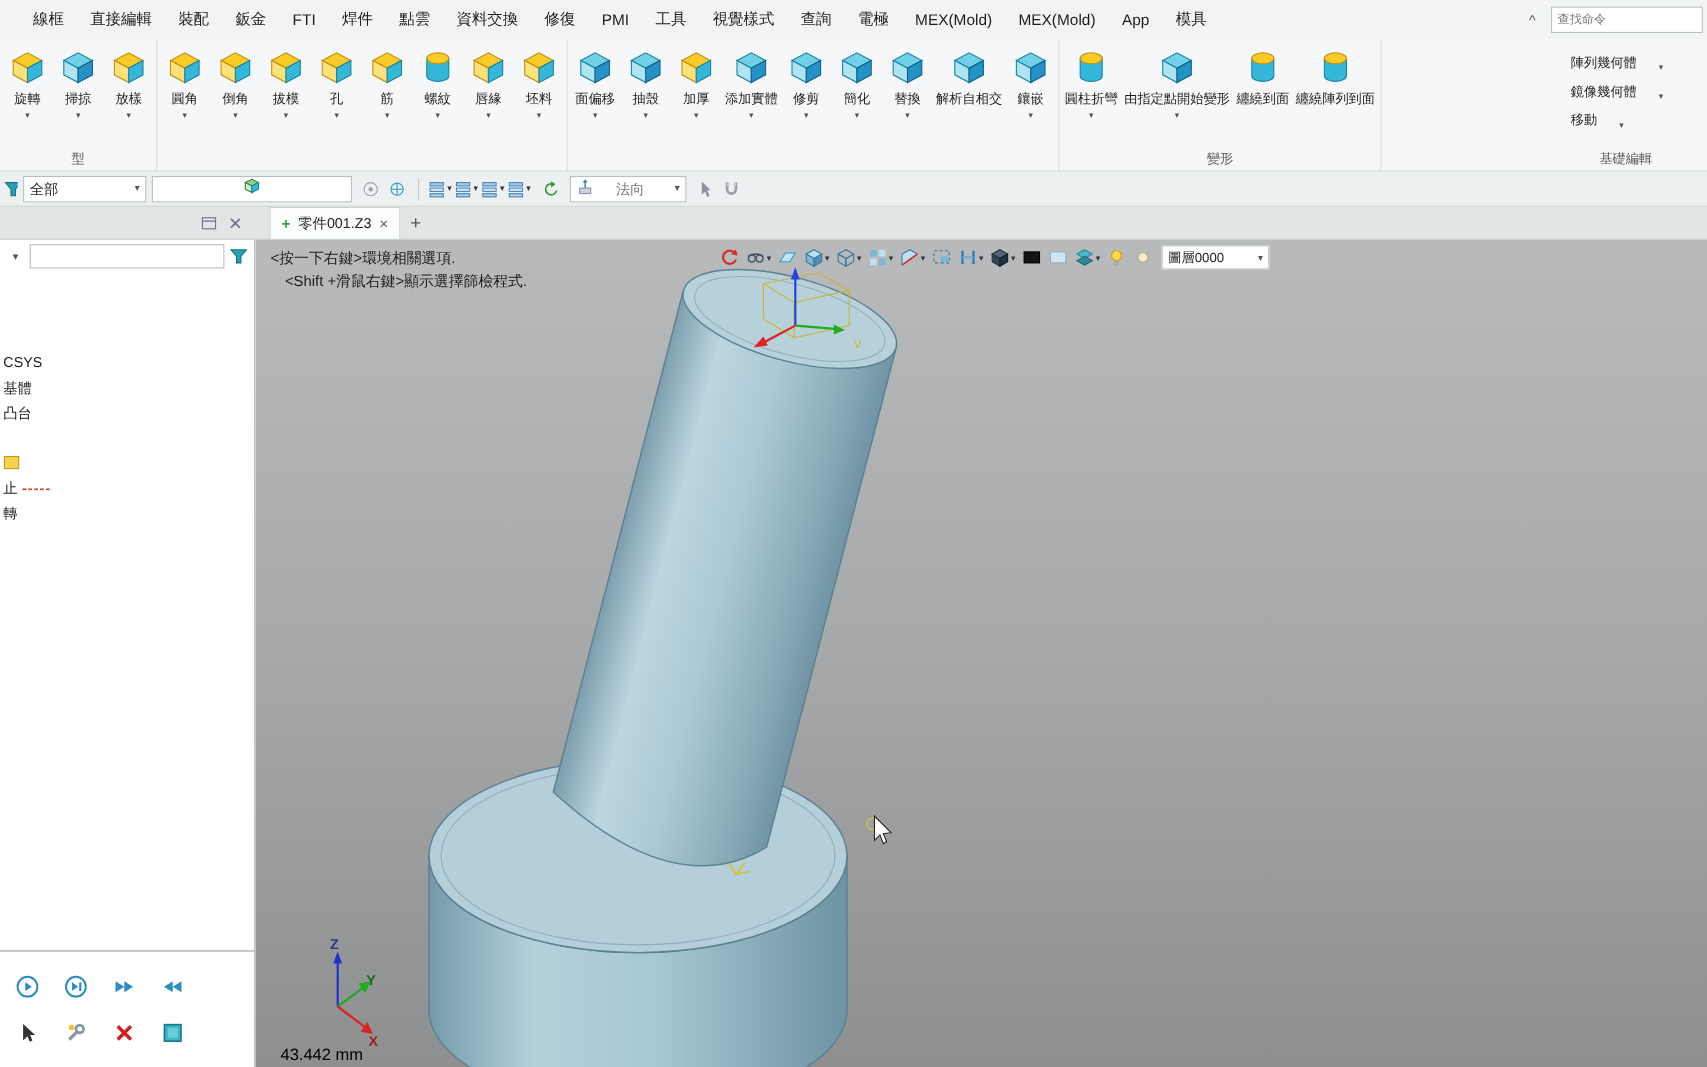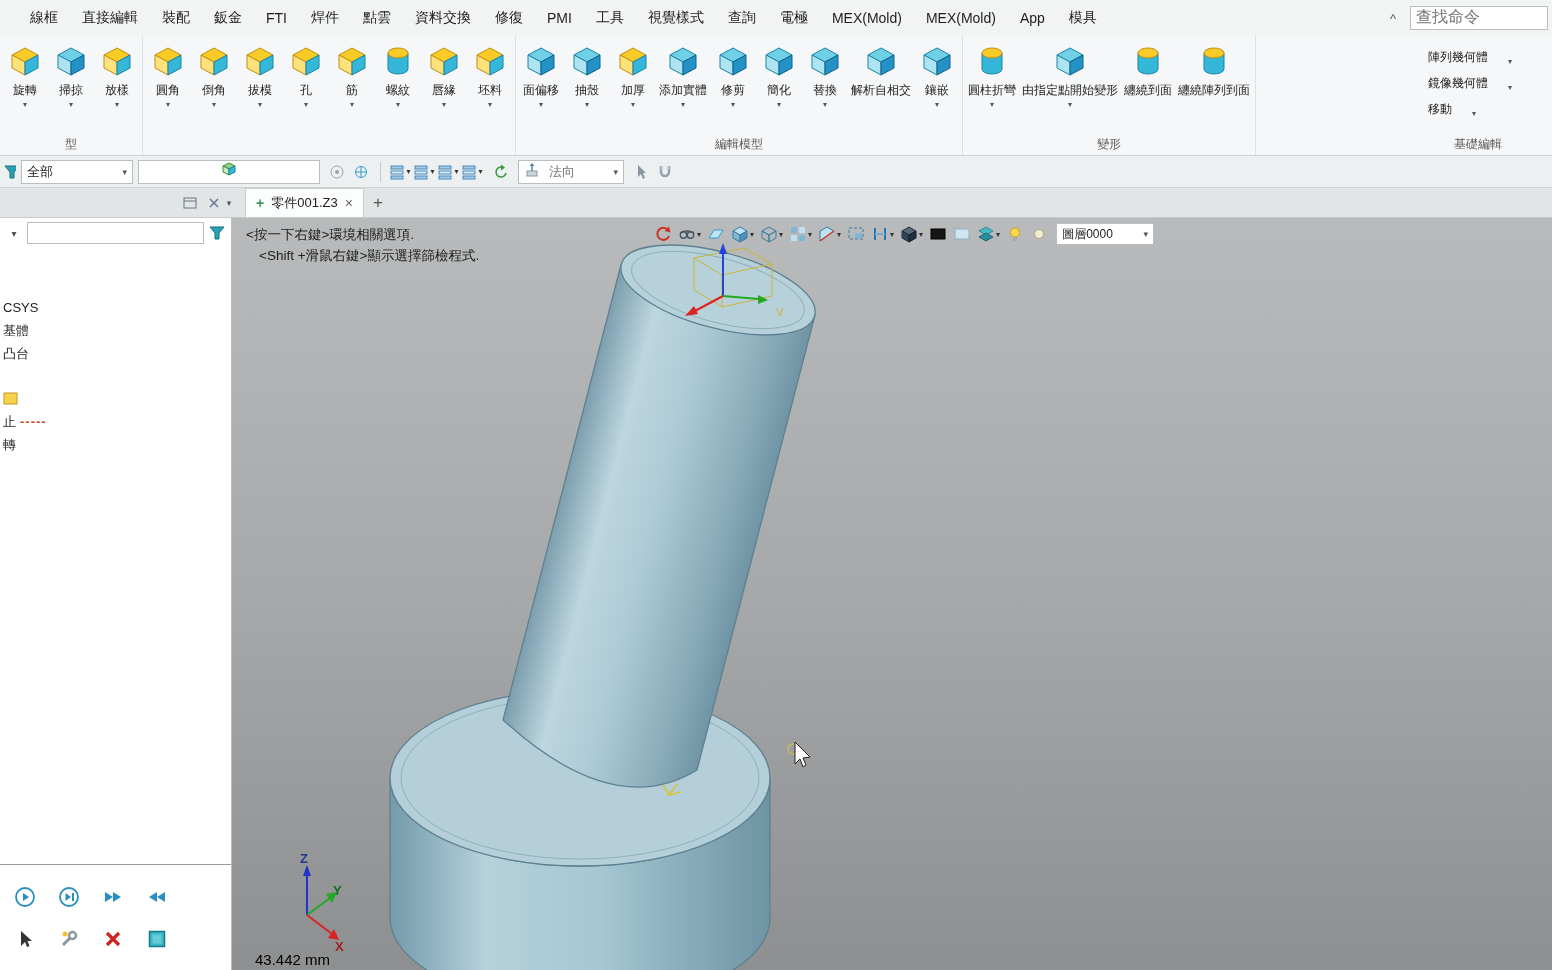--- a/index.html
+++ b/index.html
@@ -7,40 +7,40 @@
   body { font-family:"Liberation Sans","DejaVu Sans",sans-serif; font-size:13px; color:#222; background:#fff; }
   .icon svg, .iconbtn svg, .vbtn svg, .pb-btn svg { display:block; }
 
   
   .menubar { height:36px; background:#f2f3f3; display:flex; align-items:flex-end; padding-left:18px; position:relative; }
   .menu-items { display:flex; height:100%; }
   .menu-item { padding:0 12px; display:flex; align-items:center; font-size:14px; color:#1d1d1d; cursor:default; white-space:nowrap; }
   .menubar-right { position:absolute; right:4px; top:0; height:36px; display:flex; align-items:center; gap:8px; }
   .collapse-btn { width:18px; text-align:center; color:#555; font-size:13px; }
   .search-box { width:138px; height:24px; border:1px solid #b9bfc1; background:#fff; display:flex; align-items:center; padding:0 5px; }
-  .search-box input { border:none; outline:none; width:100%; font-size:16px; color:#333; font-family:Liberation Mono, monospace; }
+  .search-box input { border:none; outline:none; width:100%; font-size:11px; color:#333; font-family:Liberation Serif, serif; }
 
   
   .ribbon { height:120px; background:#f6f7f8; border-bottom:1px solid #cfd3d4; display:flex; overflow:hidden; }
   .ribbon-group { display:flex; flex-direction:column; border-right:1px solid #dddfe0; padding:0 2px; }
   .ribbon-tools { flex:1; display:flex; align-items:flex-start; padding-top:4px; }
   .ribbon-tool { min-width:46px; padding:0 3px; display:flex; flex-direction:column; align-items:center; cursor:default; }
   .tool-icon { width:36px; height:36px; margin-top:3px; }
   .tool-label { font-size:12px; color:#1d1d1d; white-space:nowrap; margin-top:3px; }
   .tool-caret { height:11px; font-size:8px; color:#555; line-height:11px; }
   .group-label { height:20px; line-height:18px; text-align:center; font-size:12px; color:#5a5a5a; white-space:nowrap; }
   .basic-edit { margin-left:auto; width:152px; padding:4px 4px 0 8px; border-right:none; }
   .be-rows { flex:1; }
   .be-row { display:flex; align-items:flex-end; gap:20px; height:26px; cursor:default; white-space:nowrap; }
   .be-label { font-size:12px; }
   .be-caret { font-size:8px; color:#555; }
 
   
   .toolbar2 { height:32px; background:#edf0f1; border-bottom:1px solid #cdd1d2; display:flex; align-items:center; gap:5px; padding:0 4px; }
-  .dropdown { height:24px; background:#fff; border:1px solid #b9bfc1; display:flex; align-items:center; padding:0 5px; font-size:13px; gap:9px; }
+  .dropdown { height:24px; background:#fff; border:1px solid #b9bfc1; display:flex; align-items:center; padding:0 5px; font-size:13px; gap:20px; }
   .dd-text { flex:1; white-space:nowrap; overflow:hidden; }
   .dd-caret { font-size:9px; color:#555; }
   .dd-filter { width:112px; }
   .dd-scope { width:182px;flex-direction:column; }
   .dd-normal { width:106px; color:#777; }
   .iconbtn { height:24px; min-width:24px; border:none; background:transparent; display:inline-flex; align-items:center; justify-content:center; gap:1px; cursor:default; }
   .vsep { width:1px; height:20px; background:#c5cacc; margin:0 2px; }
   .t2-edge { width:12px; overflow:hidden; display:inline-block; height:16px; }
 
   
@@ -53,21 +53,21 @@
 
   
   .content { display:flex; height:752px; }
 
   
   .left-panel { width:232px; min-width:232px; background:#fff; border-right:1px solid #b9bdbf; display:flex; flex-direction:column; }
   .panel-filter-row { height:30px; display:flex; align-items:center; gap:3px; padding:3px 4px; }
   .pf-caret { width:20px; text-align:center; color:#555; font-size:10px; }
   .pf-input { flex:1; height:22px; border:1px solid #b9bfc1; padding:0 4px; font-size:12px; font-family:inherit; outline:none; }
   .pf-funnel { width:20px; height:18px; display:flex; align-items:center; justify-content:center; }
-  .tree { margin-top:48px; padding-left:3px; }
+  .tree { margin-top:70px; padding-left:3px; }
   .tree-item { height:23px; display:flex; align-items:center; gap:4px; font-size:13px; cursor:default; }
   .tree-item.gap { margin-top:22px; }
   .ti-dashes { color:#cc4422; letter-spacing:1px; font-weight:bold; }
   .panel-bottom { margin-top:auto; border-top:1px solid #9a9a9a; padding:16px 4px 6px 4px; height:106px; }
   .playback-row, .tools-row { display:flex; gap:2px; }
   .playback-row { margin-bottom:10px; }
   .pb-btn { width:42px; height:32px; display:flex; align-items:center; justify-content:center; border:none; background:transparent; cursor:default; }
 
   
   .viewport { flex:1; position:relative; overflow:hidden; }
@@ -299,21 +299,20 @@
           <div class="ribbon-tool">
             <span class="tool-icon"><svg viewBox="0 0 36 36" width="36" height="36">
                 <polygon points="5,12 18,5 31,12 18,19" fill="#6fd0e8" stroke="#1a84a4"></polygon>
                 <polygon points="5,12 5,25 18,32 18,19" fill="#aee4f2" stroke="#1a84a4"></polygon>
                 <polygon points="31,12 31,25 18,32 18,19" fill="#2492c6" stroke="#136288"></polygon>
               </svg></span>
             <span class="tool-label">鑲嵌</span>
             <span class="tool-caret">▾</span>
           </div>
         </div>
-        <div class="group-label">編輯模型</div>
       </div>
       <div class="ribbon-group">
         <div class="ribbon-tools">
           <div class="ribbon-tool">
             <span class="tool-icon"><svg viewBox="0 0 36 36" width="36" height="36">
                 <path d="M8,10 L8,26 A10,5 0 0 0 28,26 L28,10" fill="#35b7da" stroke="#1a84a4"></path>
                 <ellipse cx="18" cy="10" rx="10" ry="5" fill="#f9cb26" stroke="#c08f12"></ellipse>
               </svg></span>
             <span class="tool-label">圓柱折彎</span>
             <span class="tool-caret">▾</span>

